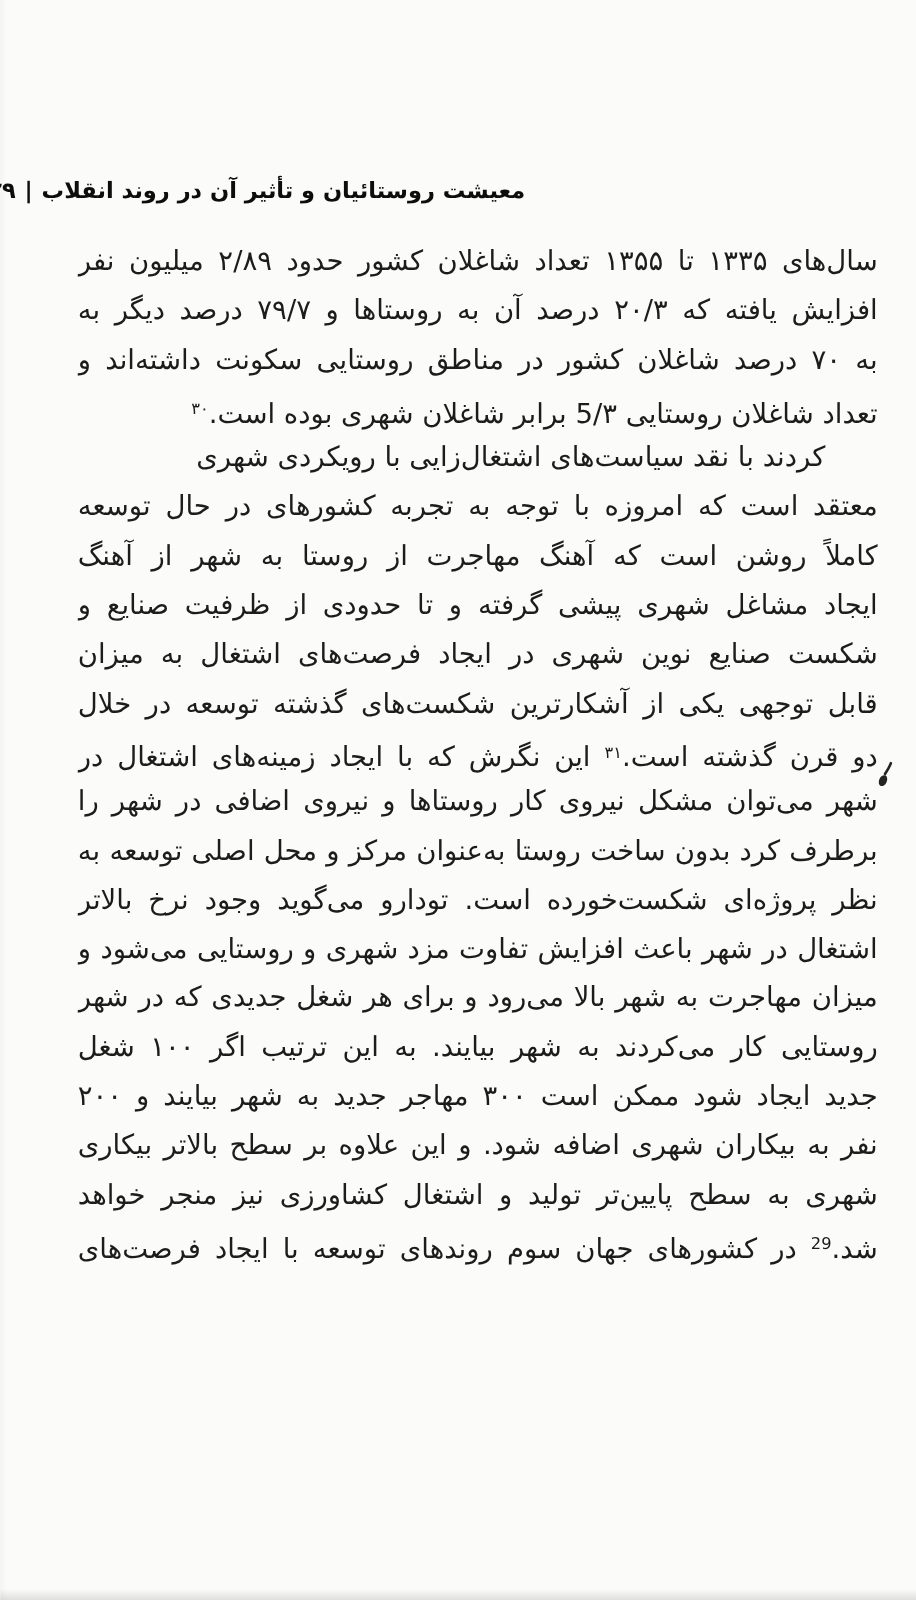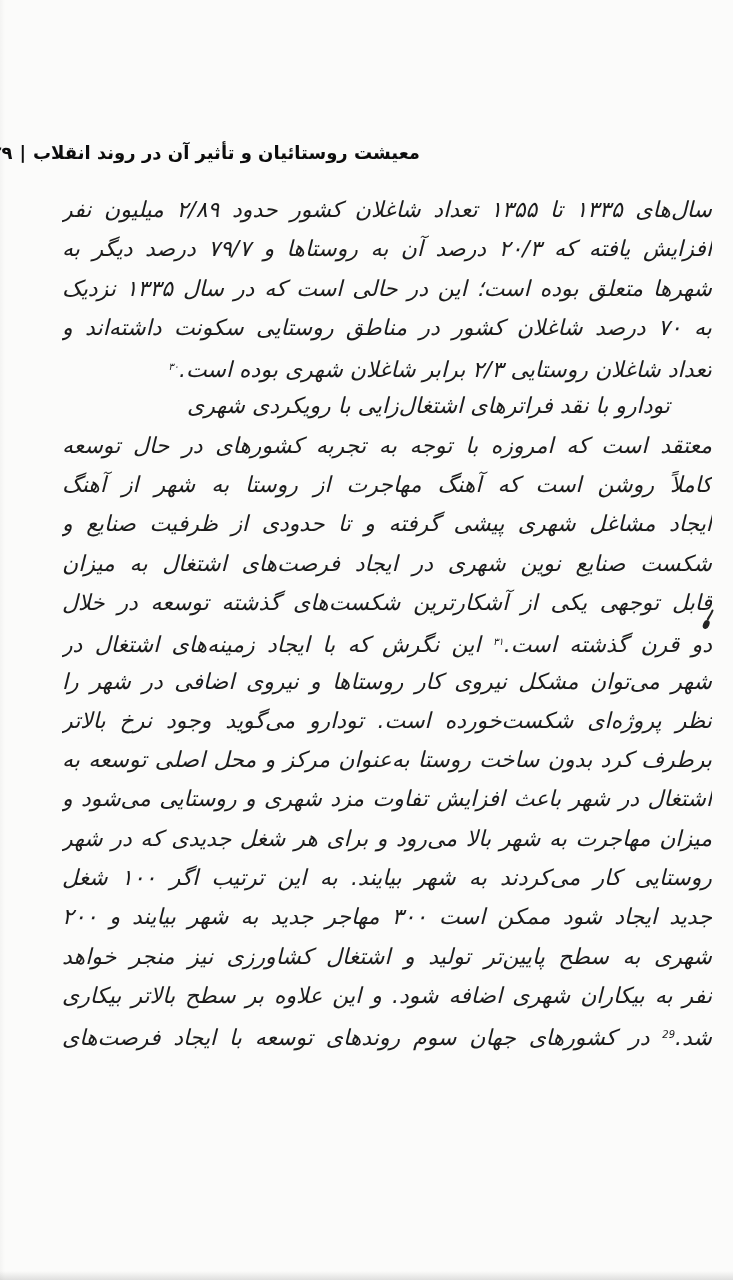--- a/index.html
+++ b/index.html
@@ -21,37 +21,36 @@
     white-space: nowrap;
     font-weight: bold;
     font-size: 18px;
     letter-spacing: 0;
     color: #0d0d0d;
   }
   .running-head .sep { margin: 0 7px; font-weight: bold; }
   .body-text {
     position: absolute;
     top: 190px;
-    right: 21px;
+    right: 31px;
     left: 62px;
-    font-style: italic;
   }
   .line {
     font-size: 22px;
     line-height: 39.3px;
     height: 39.3px;
     overflow: hidden;
     text-align: justify;
     text-align-last: justify;
     color: #1c1c1c;
   }
   .line.rag { text-align-last: right; }
   .line.indent { padding-right: 42px; }
   .sup {
-    font-size: 10px;
+    font-size: 13px;
     vertical-align: 7px;
   }
   .ink-blot {
     position: absolute;
     left: 700px;
     top: 609px;
     width: 16px;
     height: 24px;
   }
   .scan-edge-bottom {
@@ -72,39 +71,38 @@
 
 <div class="page">
 
   <header class="running-head">
     <span>معیشت روستائیان و تأثیر آن در روند انقلاب</span><span class="sep">|</span><span>۲۹</span>
   </header>
 
   <main id="body-text" class="body-text">
       <div class="line"><span class="seg">سال‌های ۱۳۳۵ تا ۱۳۵۵ تعداد شاغلان کشور حدود ۲/۸۹ میلیون نفر</span></div>
       <div class="line"><span class="seg">افزایش یافته که ۲۰/۳ درصد آن به روستاها و ۷۹/۷ درصد دیگر به</span></div>
-      <div class="line"><span class="seg">شهرها متعلق بوده است؛ این در حالی است که در سال ۱۳۳۵ نزدیک</span></div>
       <div class="line"><span class="seg">به ۷۰ درصد شاغلان کشور در مناطق روستایی سکونت داشته‌اند و</span></div>
-      <div class="line rag"><span class="seg">تعداد شاغلان روستایی ۲/۳ برابر شاغلان شهری بوده است.</span><span class="sup">۳۰</span></div>
-      <div class="line rag indent"><span class="seg">تودارو با نقد فراتر‌های اشتغال‌زایی با رویکردی شهری</span></div>
+      <div class="line rag"><span class="seg">تعداد شاغلان روستایی 5/۳ برابر شاغلان شهری بوده است.</span><span class="sup">۳۰</span></div>
+      <div class="line rag indent"><span class="seg">کردند با نقد سیاست‌های اشتغال‌زایی با رویکردی شهری</span></div>
       <div class="line"><span class="seg">معتقد است که امروزه با توجه به تجربه کشورهای در حال توسعه</span></div>
       <div class="line"><span class="seg">کاملاً روشن است که آهنگ مهاجرت از روستا به شهر از آهنگ</span></div>
       <div class="line"><span class="seg">ایجاد مشاغل شهری پیشی گرفته و تا حدودی از ظرفیت صنایع و</span></div>
       <div class="line"><span class="seg">شکست صنایع نوین شهری در ایجاد فرصت‌های اشتغال به میزان</span></div>
       <div class="line"><span class="seg">قابل توجهی یکی از آشکارترین شکست‌های گذشته توسعه در خلال</span></div>
       <div class="line"><span class="seg">دو قرن گذشته است.</span><span class="sup">۳۱</span><span class="seg"> این نگرش که با ایجاد زمینه‌های اشتغال در</span></div>
       <div class="line"><span class="seg">شهر می‌توان مشکل نیروی کار روستاها و نیروی اضافی در شهر را</span></div>
+      <div class="line"><span class="seg">برطرف کرد بدون ساخت روستا به‌عنوان مرکز و محل اصلی توسعه به</span></div>
       <div class="line"><span class="seg">نظر پروژه‌ای شکست‌خورده است. تودارو می‌گوید وجود نرخ بالاتر</span></div>
-      <div class="line"><span class="seg">برطرف کرد بدون ساخت روستا به‌عنوان مرکز و محل اصلی توسعه به</span></div>
       <div class="line"><span class="seg">اشتغال در شهر باعث افزایش تفاوت مزد شهری و روستایی می‌شود و</span></div>
       <div class="line"><span class="seg">میزان مهاجرت به شهر بالا می‌رود و برای هر شغل جدیدی که در شهر</span></div>
       <div class="line"><span class="seg">روستایی کار می‌کردند به شهر بیایند. به این ترتیب اگر ۱۰۰ شغل</span></div>
       <div class="line"><span class="seg">جدید ایجاد شود ممکن است ۳۰۰ مهاجر جدید به شهر بیایند و ۲۰۰</span></div>
+      <div class="line"><span class="seg">نفر به بیکاران شهری اضافه شود. و این علاوه بر سطح بالاتر بیکاری</span></div>
       <div class="line"><span class="seg">شهری به سطح پایین‌تر تولید و اشتغال کشاورزی نیز منجر خواهد</span></div>
-      <div class="line"><span class="seg">نفر به بیکاران شهری اضافه شود. و این علاوه بر سطح بالاتر بیکاری</span></div>
       <div class="line"><span class="seg">شد.</span><span class="sup">29</span><span class="seg"> در کشورهای جهان سوم روندهای توسعه با ایجاد فرصت‌های</span></div>
     </main>
 
   <svg class="ink-blot" viewBox="0 0 16 24" xmlns="http://www.w3.org/2000/svg">
     <path d="M12.5 1.5 C 11.5 4.5, 9.5 7.5, 7.8 10.2" fill="none" stroke="#262626" stroke-width="2.1" stroke-linecap="round"></path>
     <ellipse cx="6.2" cy="15.5" rx="3.1" ry="4.6" transform="rotate(24 6.2 15.5)" fill="#242424"></ellipse>
   </svg>
 
   <div class="scan-edge-left"></div>
   <div class="scan-edge-bottom"></div>

